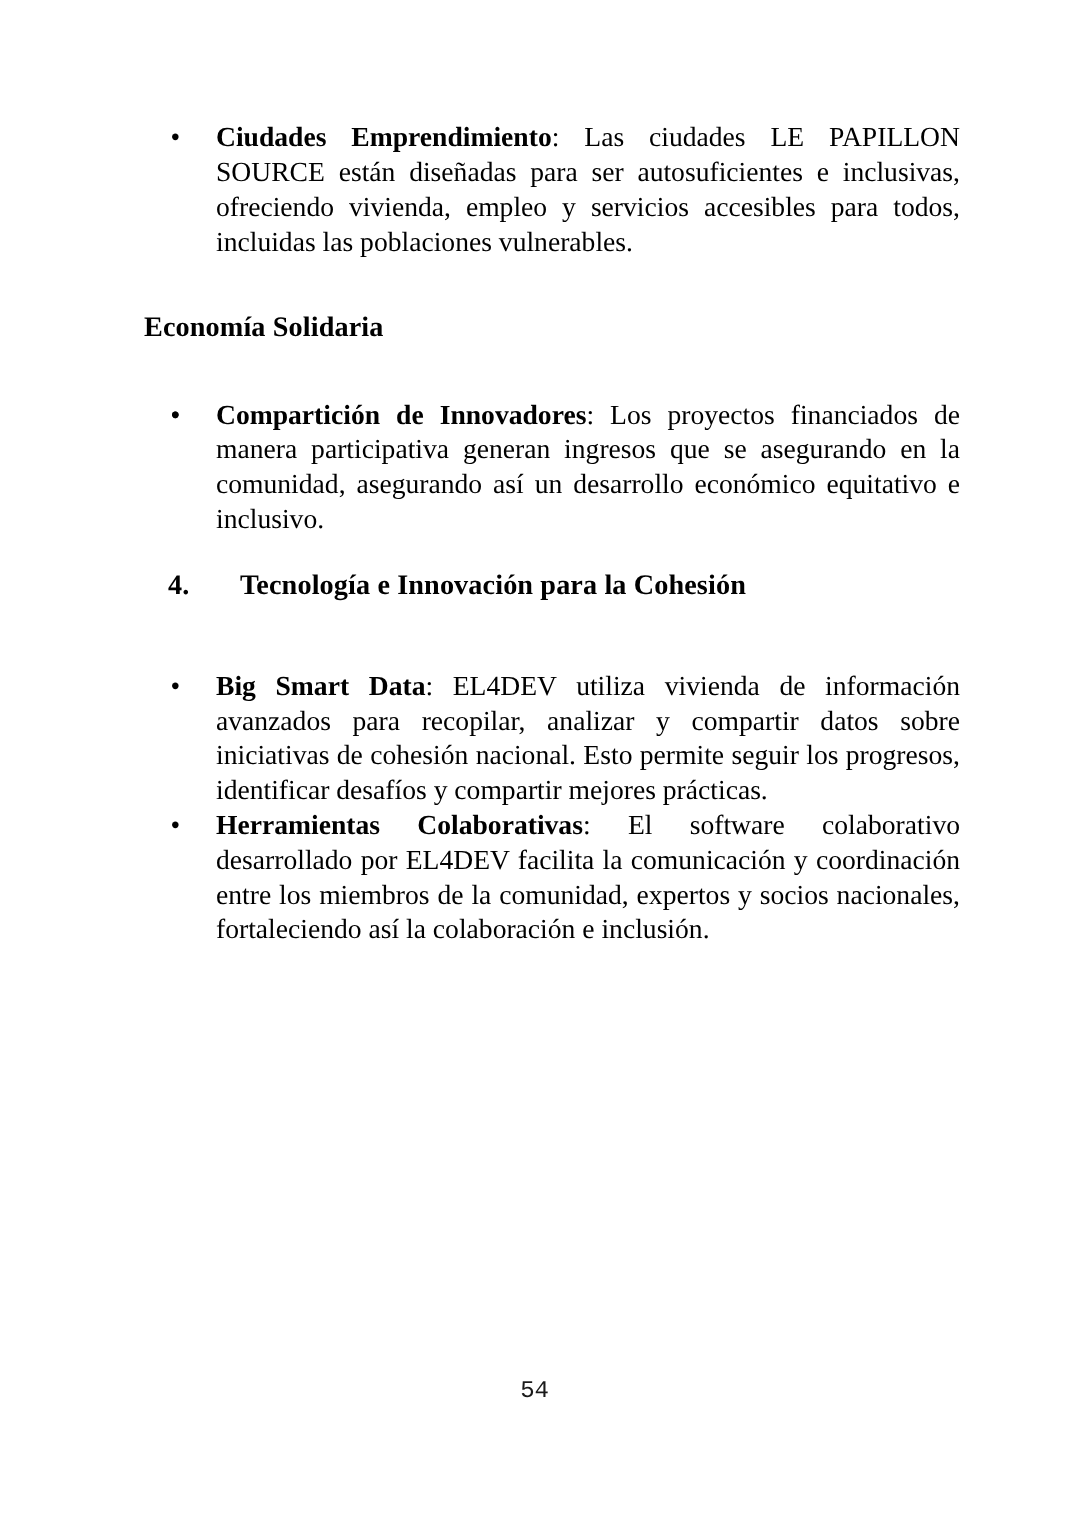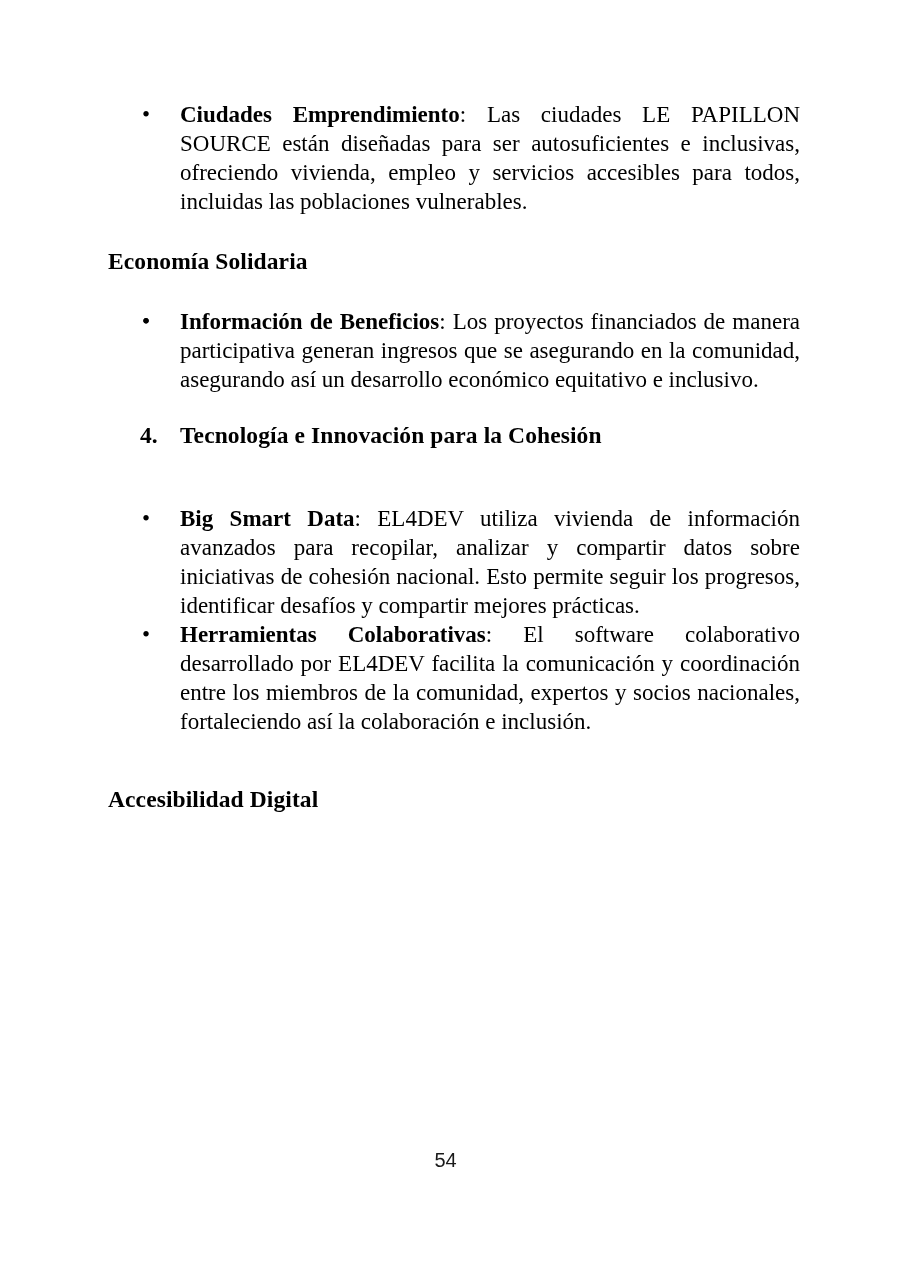--- a/index.html
+++ b/index.html
@@ -31,21 +31,21 @@
     top: 100px;
     width: 696px;
   }
 
   
   .h-section {
     font-size: 23.5px;
     font-weight: bold;
     line-height: 29px;
     letter-spacing: 0.1px;
-    margin: 4px;
+    margin: 16px;
     padding: 0;
     text-align: left;
   }
 
   .h-numbered {
     font-size: 23.5px;
     font-weight: bold;
     line-height: 29px;
     letter-spacing: 0.1px;
     margin: 0;
@@ -53,20 +53,21 @@
     display: flex;
     align-items: baseline;
   }
   .h-numbered .num {
     width: 40px;
     margin-left: 36px;
     flex: 0 0 auto;
   }
   .h-numbered .htext {
     flex: 1 1 auto;
+    margin-left: 20px;
   }
 
   
   ul.bullets {
     list-style: none;
     margin: 0;
     padding: 0;
   }
   ul.bullets > li {
     position: relative;
@@ -95,21 +96,21 @@
   .gap-md { height: 27px; }
   .gap-xl { height: 45px; }
 
   
   .page-number {
     position: absolute;
     left: 0;
     top: 1148px;
     width: 891px;
     text-align: center;
-    font-family: Liberation Sans, sans-serif;
+    font-family: Liberation Mono, monospace;
     font-size: 20px;
     line-height: 24px;
     color: #1a1a1a;
   }
 </style>
 </head>
 <body>
 
 <div class="page">
 
@@ -127,21 +128,21 @@
     <div class="h-section">Economía Solidaria</div>
 
     <div class="gap-md"></div>
 
     <ul class="bullets">
       <li>
         <span class="marker">•</span>
       </li>
       <li>
         <span class="marker">•</span>
-        <span class="body-text"><span class="lead">Información de Beneficios</span><span>: Los proyectos financiados de manera participativa generan ingresos que se asegurando en la comunidad, asegurando así un desarrollo económico equitativo e inclusivo.</span></span>
+        <span class="body-text"><span class="lead">Compartición de Innovadores</span><span>: Los proyectos financiados de manera participativa generan ingresos que se asegurando en la comunidad, asegurando así un desarrollo económico equitativo e inclusivo.</span></span>
       </li>
     </ul>
 
     <div class="gap-md"></div>
 
     <div class="h-numbered">
       <span class="num">4.</span>
       <span class="htext">Tecnología e Innovación para la Cohesión</span>
     </div>
 
@@ -156,19 +157,18 @@
         <span class="body-text"><span class="lead">Big Smart Data</span><span>: EL4DEV utiliza vivienda de información avanzados para recopilar, analizar y compartir datos sobre iniciativas de cohesión nacional. Esto permite seguir los progresos, identificar desafíos y compartir mejores prácticas.</span></span>
       </li>
       <li>
         <span class="marker">•</span>
         <span class="body-text"><span class="lead">Herramientas Colaborativas</span><span>: El software colaborativo desarrollado por EL4DEV facilita la comunicación y coordinación entre los miembros de la comunidad, expertos y socios nacionales, fortaleciendo así la colaboración e inclusión.</span></span>
       </li>
     </ul>
 
     <div class="gap-xl"></div>
 
-    <div class="h-section">Accesibilidad Digital</div>
 
   </div>
 
   <div class="page-number">54</div>
 
 </div>
 
 </body></html>

